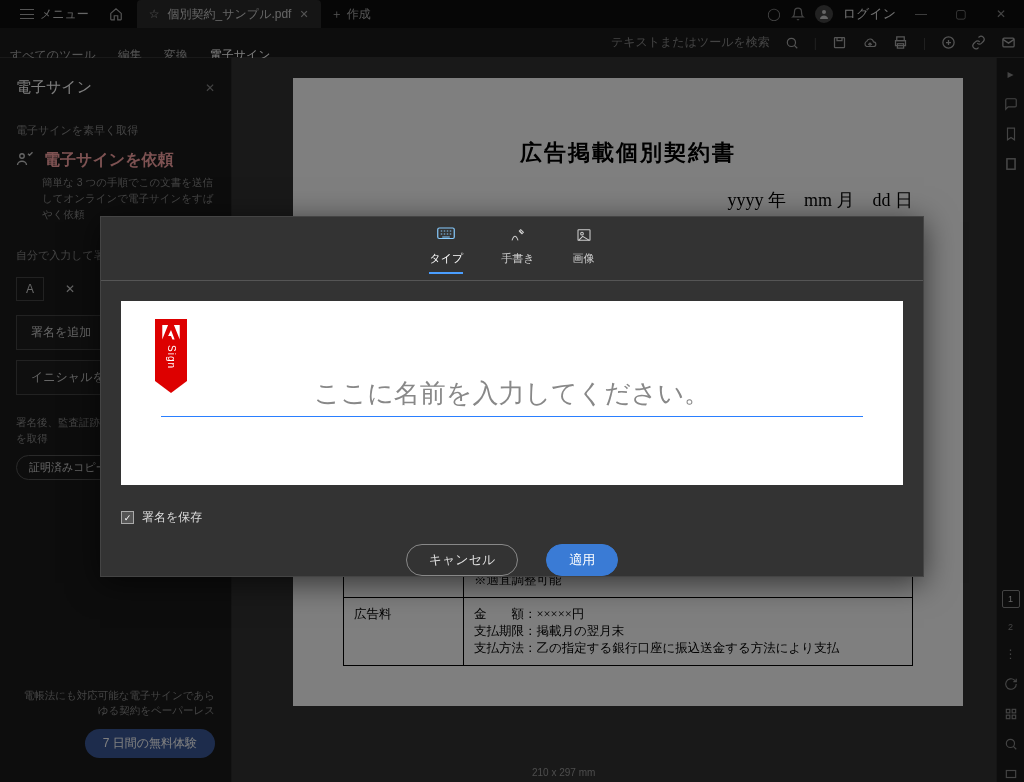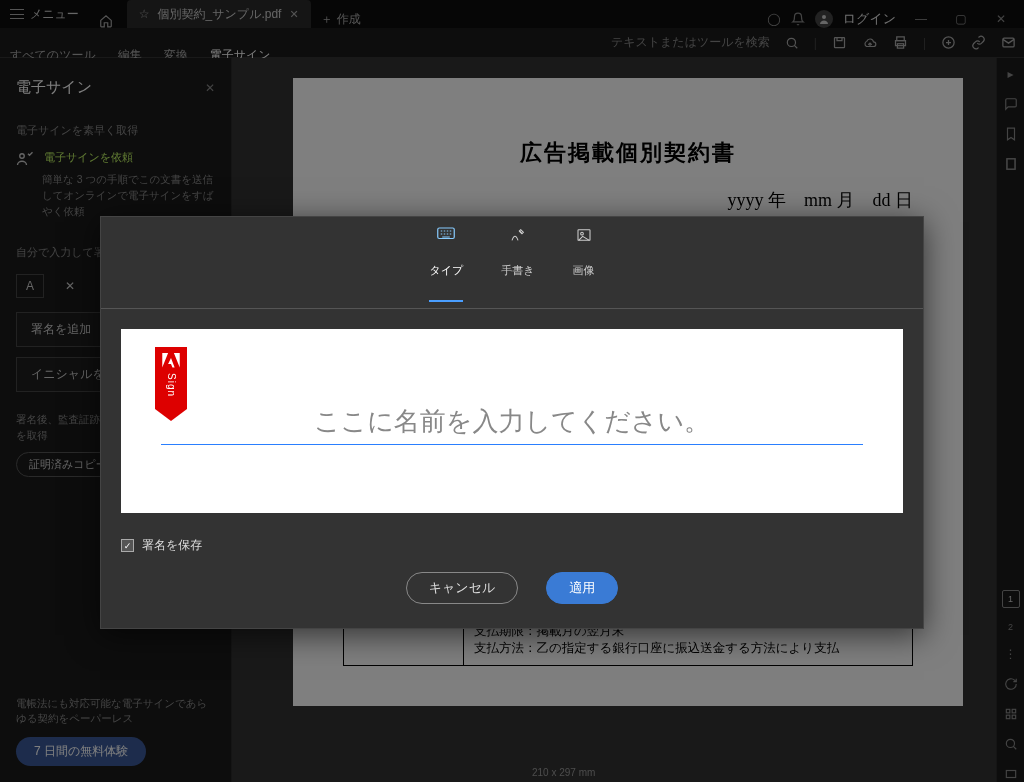--- a/index.html
+++ b/index.html
@@ -5,22 +5,22 @@
   * { box-sizing: border-box; margin: 0; padding: 0; }
   body {
     width: 1024px; height: 782px;
     background: #1a1a1a; color: #ccc;
     font-family: "Segoe UI", "Meiryo", sans-serif;
     font-size: 12px; overflow: hidden; position: relative;
   }
 
   
   .titlebar {
-    height: 28px; background: #0d0d0d; display: flex; align-items: flex-end;
-    padding: 0 0 0 0;
+    height: 28px; background: #0d0d0d; display: flex; align-items: center;
+    padding: 0 0 0 10px;
   }
   .titlebar .menu-btn { display: flex; align-items: center; gap: 6px; padding: 0 10px; height: 100%; }
   .titlebar .hamburger { width: 14px; height: 10px; display: flex; flex-direction: column; justify-content: space-between; }
   .titlebar .hamburger span { height: 1px; background: #aaa; }
   .titlebar .home { padding: 0 10px; color: #aaa; }
   .tab {
     display: flex; align-items: center; height: 100%; padding: 0 12px;
     background: #2a2a2a; border-radius: 4px 4px 0 0; gap: 8px; margin-left: 4px;
     color: #ccc;
   }
@@ -45,31 +45,31 @@
 
   
   .main { display: flex; height: calc(782px - 28px - 30px); }
   .sidebar {
     width: 232px; background: #1a1a1a; border-right: 1px solid #2a2a2a;
     padding: 20px 16px; position: relative;
   }
   .sidebar h1 { font-size: 15px; font-weight: 400; color: #fff; margin-bottom: 6px; display:flex; justify-content:space-between; align-items:center;}
   .sidebar h1 .x { color: #888; font-size: 12px; font-weight: 400; }
   .sidebar .section-label { color: #888; font-size: 11px; margin-top: 26px; margin-bottom: 12px; }
-  .sidebar .promo-title { color: #bef264; font-size: 11px; font-weight: 400; }
+  .sidebar .promo-title { color: #fca5a5; font-size: 16px; font-weight: 700; }
   .sidebar .promo-desc { color: #888; font-size: 10.5px; margin-top: 4px; line-height: 1.5; padding-left: 26px; }
   .sidebar .promo-row { display:flex; gap:10px; align-items:flex-start; }
   .sidebar .promo-icon { width: 18px; height: 18px; display:inline-block; }
   .sidebar .mini-tools { display: flex; gap: 12px; margin: 14px 0; }
   .sidebar .mini-tools .mt { width: 28px; height: 24px; border: 1px solid #444; display:flex; align-items:center; justify-content:center; color:#ccc; }
   .sidebar .mini-tools .mt.noborder { border: none; }
   .sidebar .side-btn { display:block; padding: 8px 14px; border: 1px solid #444; color: #ccc; font-size: 12px; margin-bottom: 10px; background: #1e1e1e; }
   .sidebar .muted-block { color: #888; font-size: 10.5px; line-height: 1.5; margin-top: 20px; }
   .sidebar .pill-btn { display:inline-block; padding: 4px 12px; border: 1px solid #555; border-radius: 14px; color:#ccc; font-size: 11px; margin-top: 8px;}
-  .sidebar .bottom-promo { position:absolute; bottom: 16px; left: 16px; right: 16px; text-align: left; }
+  .sidebar .bottom-promo { position:absolute; bottom: 24px; left: 16px; right: 16px; text-align: right; }
   .sidebar .bottom-promo .txt { color: #888; font-size: 10.5px; line-height: 1.5; }
   .sidebar .trial-btn { display:inline-block; margin-top: 10px; padding: 6px 18px; border-radius: 16px; background: #3b5998; color:#fff; font-size: 12px; }
 
   .doc-wrap { flex: 1; background: #333; position: relative; overflow: hidden; }
   .page {
     width: 670px; background: #fff; color: #000;
     margin: 20px auto 0; padding: 60px 50px 40px; font-family: "MS Mincho", serif;
     font-size: 13px;
   }
   .page h2 { text-align: center; font-size: 22px; font-weight: 700; margin-bottom: 20px; letter-spacing: 2px; }
@@ -91,21 +91,21 @@
   .right-rail .pg-num { width: 18px; height: 18px; border: 1px solid #888; font-size: 9px; display:flex; align-items:center; justify-content:center; color:#ccc; border-radius:2px;}
   .right-rail .pg-small { font-size: 9px; color: #888; }
 
   
   .scrim { position: absolute; inset: 0; background: rgba(0,0,0,0.5); }
   .modal {
     position: absolute; left: 100px; top: 216px; width: 824px;
     background: #333; border: 1px solid #444; box-shadow: 0 6px 30px rgba(0,0,0,0.6);
   }
   .modal .tabs { display: flex; justify-content: center; gap: 38px; padding: 10px 0 6px; }
-  .modal .tab-item { display:flex; flex-direction:column; align-items:center; gap:20px; color:#ccc; font-size: 11px; padding-bottom:22px; }
+  .modal .tab-item { display:flex; flex-direction:column; align-items:center; gap:8px; color:#ccc; font-size: 11px; padding-bottom:6px; }
   .modal .tab-item.active { color:#fff; border-bottom: 2px solid #4a9eff; }
   .modal .tab-icon { height: 16px; width: 18px; }
   .modal .divider-line { height: 1px; background: #555; margin-bottom: 20px; }
   .sig-area {
     background: #fff; margin: 0 20px 20px; height: 184px; position: relative;
     display: flex; align-items: center; justify-content: center;
   }
   .sig-area .placeholder { width: 720px; color: #888; font-size: 26px; font-family: serif; text-align:center; background:transparent; }
   .sig-area .baseline { position:absolute; left: 40px; right: 40px; top: 115px; height: 1px; background: #2a7fff; }
   .bookmark {
@@ -114,21 +114,21 @@
     padding-top: 6px;
   }
   .bookmark::after {
     content: ""; position: absolute; bottom: -12px; left: 0; width: 0; height: 0;
     border-left: 16px solid transparent; border-right: 16px solid transparent; border-top: 12px solid #d00;
   }
   .bookmark .a { font-size: 16px; line-height: 1; }
   .bookmark .s { font-size: 10px; writing-mode: vertical-rl; margin-top: 4px; letter-spacing: 1px; }
   .save-row { display: flex; align-items: center; gap: 8px; padding: 4px 20px 18px; color: #ddd; font-size: 12px; }
   .save-row .cb { width: 13px; height: 13px; border: 1px solid #aaa; background: #555; display:inline-flex; align-items:center; justify-content:center; font-size:9px; color:#fff;}
-  .btn-row { display:flex; justify-content:center; gap: 28px; padding-bottom: 24px; }
+  .btn-row { display:flex; justify-content:center; gap: 28px; }
   .btn { padding: 6px 22px; border-radius: 16px; font-size: 13px; }
   .btn.cancel { border: 1px solid #888; color: #ddd; background: transparent; }
   .btn.apply { background: #3a7bd5; color: #fff; border: 1px solid #3a7bd5; text-align: center; }
 
   svg { display: block; }
 </style>
 </head>
 <body>
 
 <div class="titlebar">

